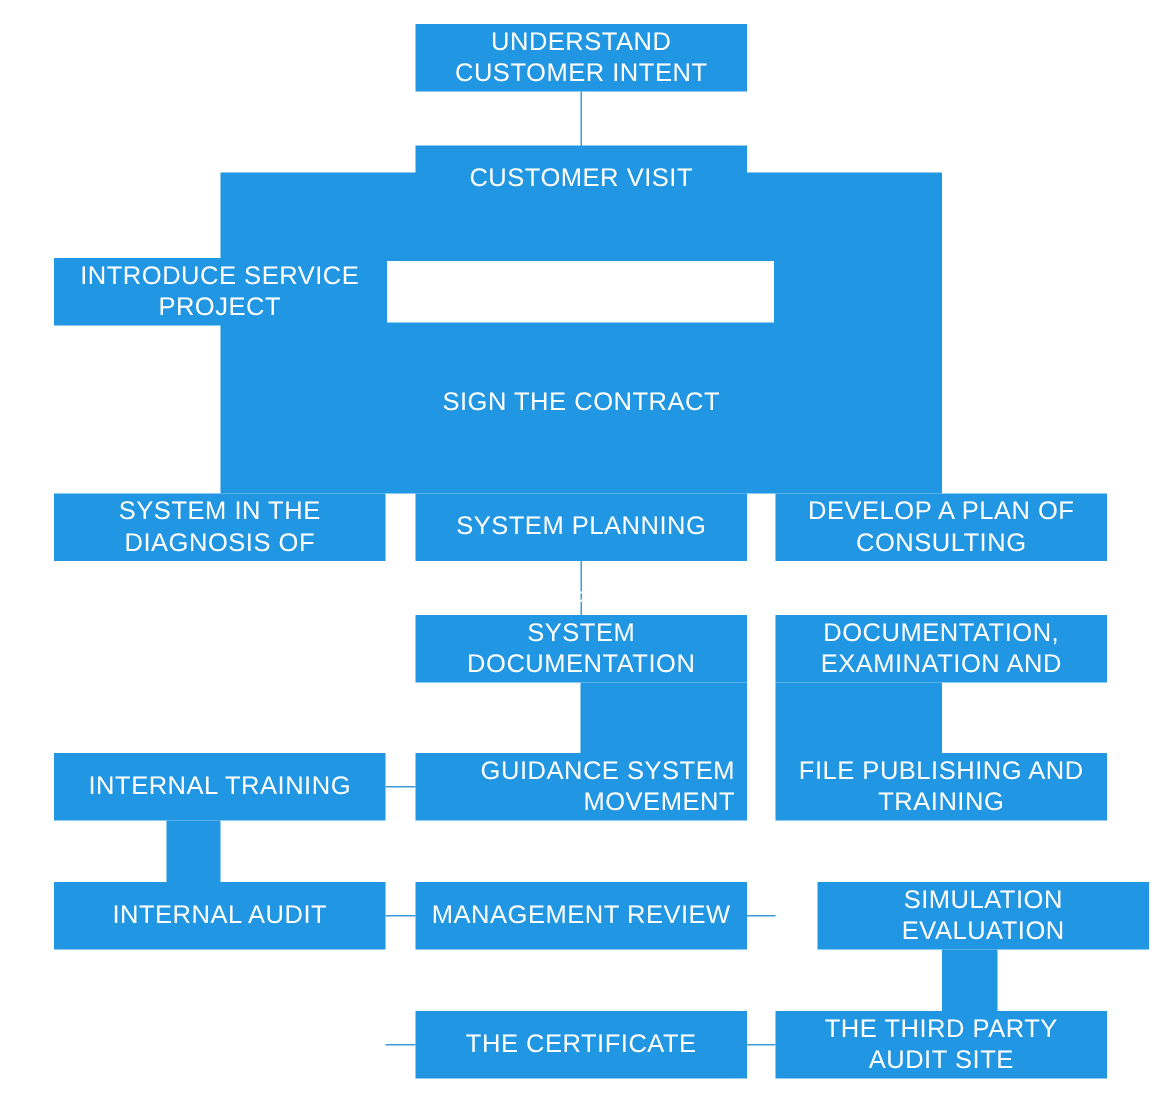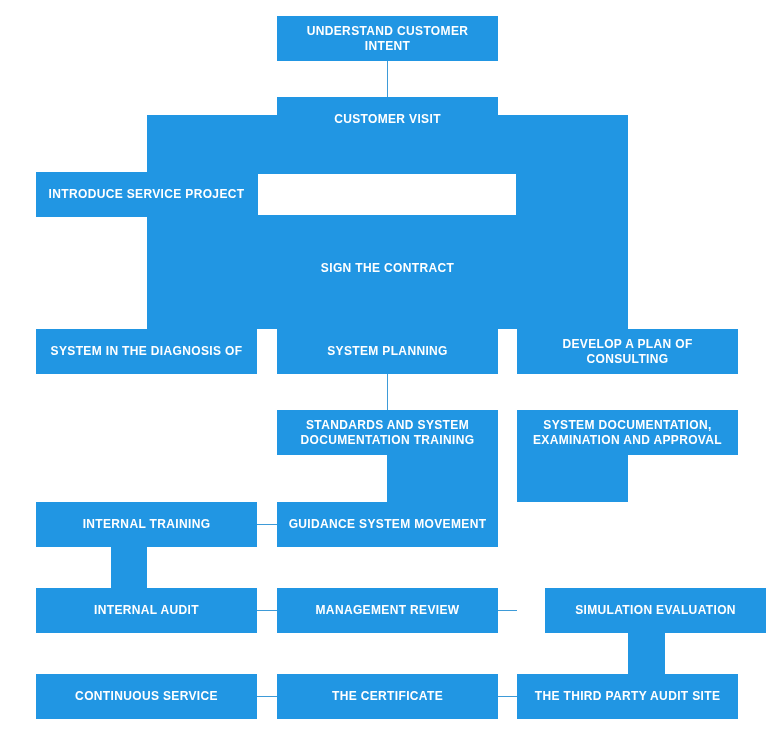--- a/index.html
+++ b/index.html
@@ -25,24 +25,24 @@
   }
   
   .node {
     position: absolute;
     background: #2196E3;
     color: #ffffff;
     display: flex;
     align-items: center;
     justify-content: center;
     text-align: center;
-    font-size: 12px;
+    font-size: 17px;
     letter-spacing: 0.35px;
     line-height: 1.22;
-    font-weight: 700;
+    font-weight: 400;
     box-sizing: border-box;
     padding: 2px 8px;
   }
   .node-label {
     display: block;
     white-space: pre-line;
   }
   
   .cutout {
     position: absolute;
@@ -123,20 +123,23 @@
   <div class="node" style="left:36px; top:502px; width:221px; height:45px;">
     <span class="node-label">INTERNAL TRAINING</span>
   </div>
 
   <div class="hline" style="left:257px; top:524px; width:20px;"></div>
 
   <div class="node" style="left:277px; top:502px; width:221px; height:45px;text-align:right;">
     <span class="node-label">GUIDANCE SYSTEM MOVEMENT</span>
   </div>
 
+  <div class="node" style="left:517px; top:502px; width:221px; height:45px;">
+    <span class="node-label">FILE PUBLISHING AND TRAINING</span>
+  </div>
 
   <div class="band" style="left:111px; top:547px; width:36px; height:41px;"></div>
 
   <div class="node" style="left:36px; top:588px; width:221px; height:45px;">
     <span class="node-label">INTERNAL AUDIT</span>
   </div>
 
   <div class="hline" style="left:257px; top:610px; width:20px;"></div>
 
   <div class="node" style="left:277px; top:588px; width:221px; height:45px;">
@@ -144,23 +147,20 @@
   </div>
 
   <div class="hline" style="left:498px; top:610px; width:19px;"></div>
 
   <div class="node" style="left:517px; top:588px; width:221px; height:45px;margin-left:28px;">
     <span class="node-label">SIMULATION EVALUATION</span>
   </div>
 
   <div class="band" style="left:628px; top:633px; width:37px; height:41px;"></div>
 
-  <div class="node" style="left:36px; top:674px; width:221px; height:45px;">
-    <span class="node-label">CONTINUOUS SERVICE</span>
-  </div>
 
   <div class="hline" style="left:257px; top:696px; width:20px;"></div>
 
   <div class="node" style="left:277px; top:674px; width:221px; height:45px;">
     <span class="node-label">THE CERTIFICATE</span>
   </div>
 
   <div class="hline" style="left:498px; top:696px; width:19px;"></div>
 
   <div class="node" style="left:517px; top:674px; width:221px; height:45px;">

